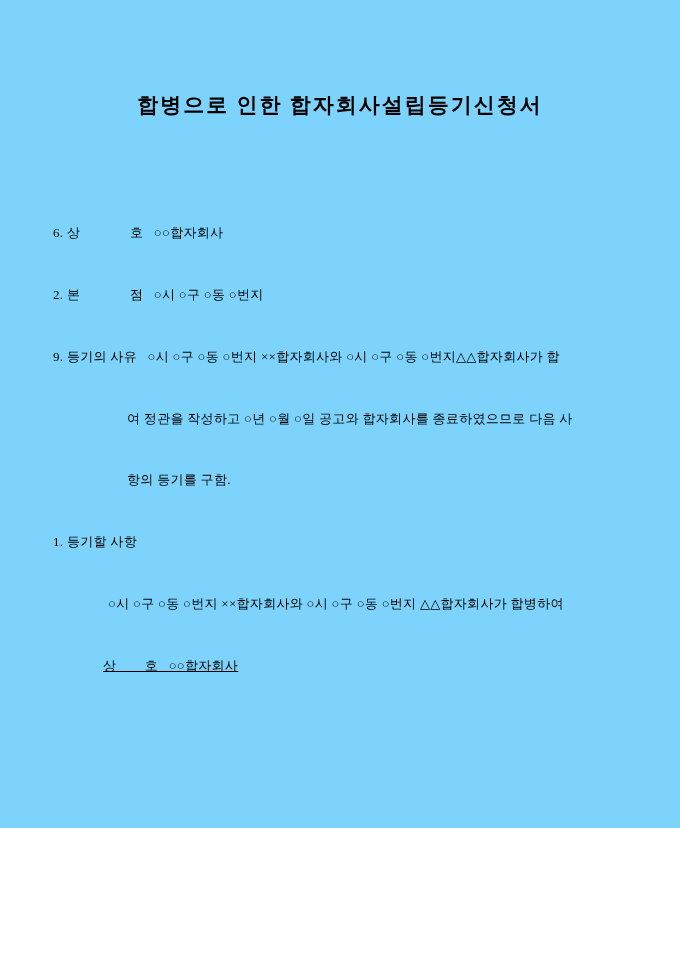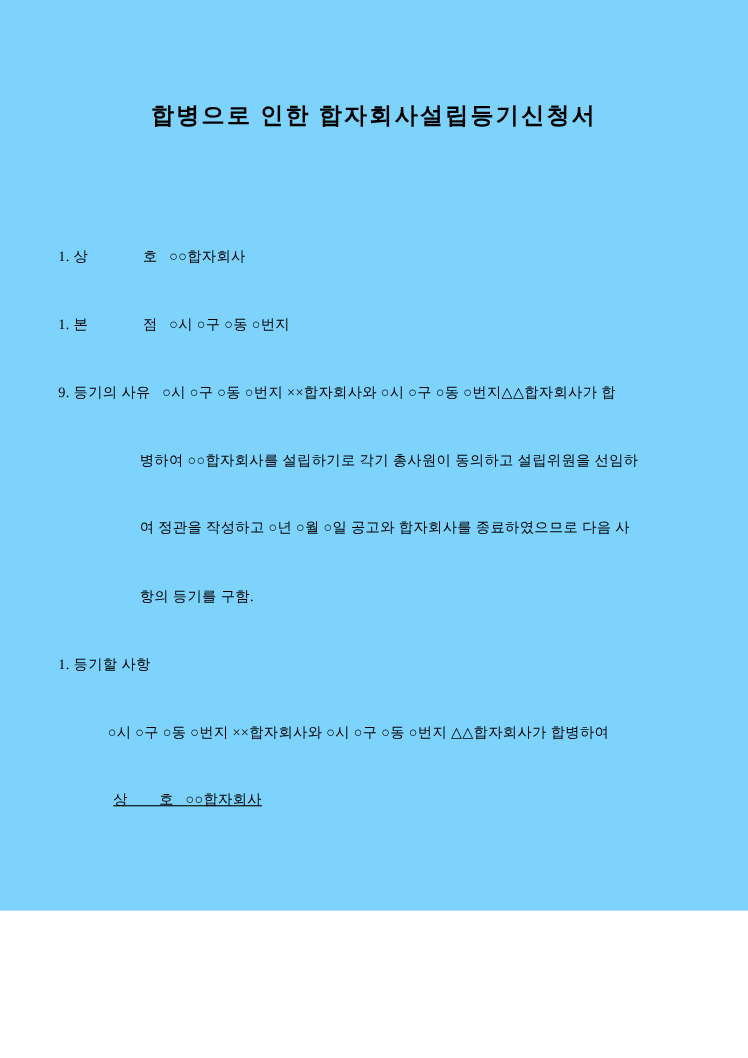--- a/index.html
+++ b/index.html
@@ -36,35 +36,34 @@
     left: 0;
     width: 680px;
     font-size: 13px;
     line-height: 20.6px;
     white-space: pre;
     letter-spacing: 0.3px;
   }
   .ln { min-height: 20.6px; }
   
   .i-a  { padding-left: 53px;  }  
-  .i-b  { padding-left: 98px;  }  
+  .i-b  { padding-left: 98px; margin-left: 10px;  }  
   .i-c  { padding-left: 103px; text-decoration: underline; }  
   .i-h  { padding-left: 127px; }  
 </style>
 </head>
 <body>
 
 <div class="page">
   <h1 class="title">합병으로 인한 합자회사설립등기신청서</h1>
 
   <div class="doc-body">
-    <div class="ln i-a">1. 상              호   ○○합자회사</div>
-    <div class="ln i-a">1. 본              점   ○시 ○구 ○동 ○번지</div>
+    <div class="ln i-a">6. 상              호   ○○합자회사</div>
+    <div class="ln i-a">2. 본              점   ○시 ○구 ○동 ○번지</div>
     <div class="ln i-a">9. 등기의 사유   ○시 ○구 ○동 ○번지 ××합자회사와 ○시 ○구 ○동 ○번지△△합자회사가 합</div>
-    <div class="ln i-h">병하여 ○○합자회사를 설립하기로 각기 총사원이 동의하고 설립위원을 선임하</div>
     <div class="ln i-h">여 정관을 작성하고 ○년 ○월 ○일 공고와 합자회사를 종료하였으므로 다음 사</div>
     <div class="ln i-h">항의 등기를 구함.</div>
     <div class="ln i-a">1. 등기할 사항</div>
     <div class="ln i-b">○시 ○구 ○동 ○번지 ××합자회사와 ○시 ○구 ○동 ○번지 △△합자회사가 합병하여</div>
     <div class="ln i-c">상        호   ○○합자회사</div>
     
     
     
     
     

